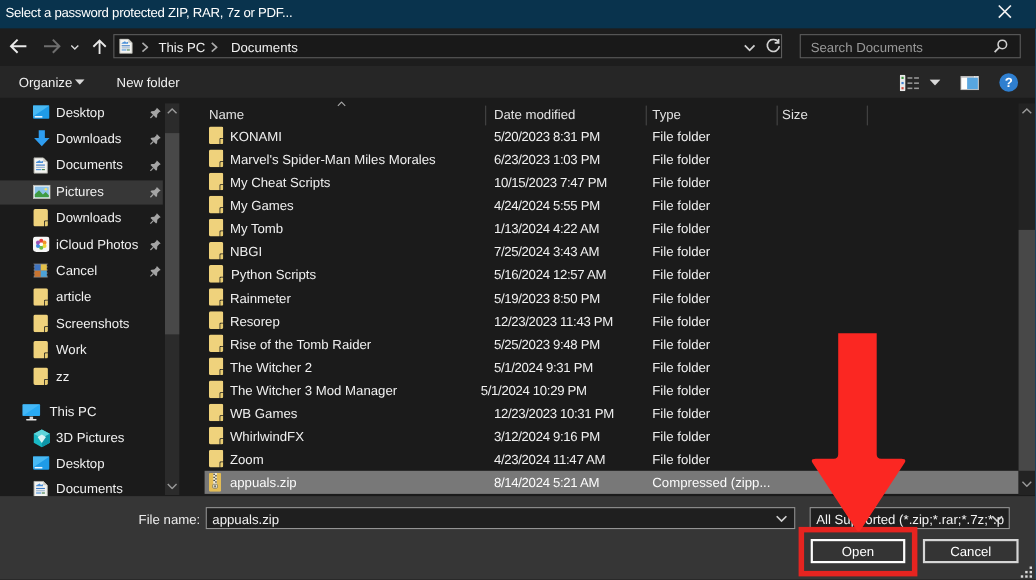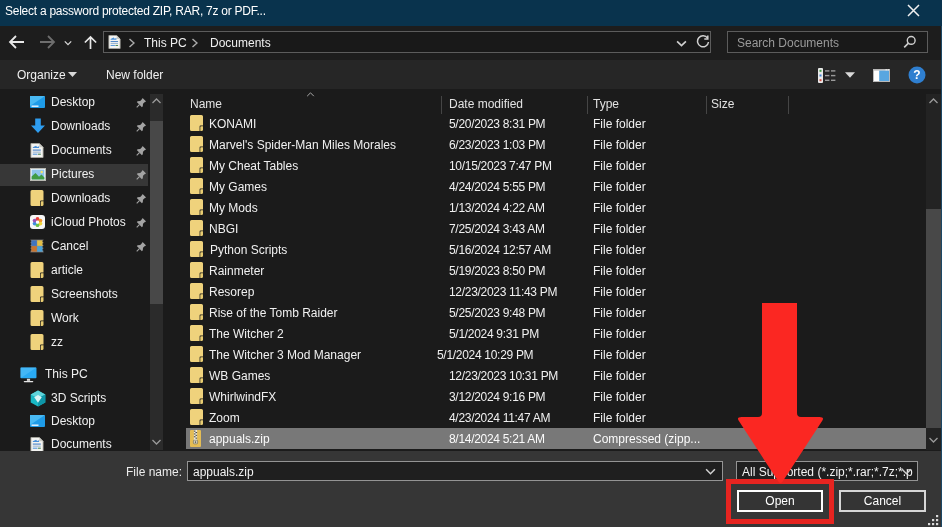--- a/index.html
+++ b/index.html
@@ -258,21 +258,21 @@
   </div>
 <div class="a" style="left:45px;top:367px;color:#f0f0f0">This PC</div>
 <div class="a" style="left:30px;top:390px">
     <svg width="16" height="17" viewBox="0 0 16 17">
       <path d="M8 0.5 L15.3 4.4 L15.3 12.6 L8 16.5 L0.7 12.6 L0.7 4.4 Z" fill="#19b8c4"></path>
       <path d="M8 0.5 L15.3 4.4 L8 8.3 L0.7 4.4 Z" fill="#5fd4da"></path>
       <path d="M8 8.3 L15.3 4.4 L15.3 12.6 L8 16.5 Z" fill="#0e96a8"></path>
       <path d="M8 5.0 L11.8 7.2 L8 12.8 L4.2 7.2 Z" fill="#d9f4f5"></path>
     </svg>
   </div>
-<div class="a" style="left:51px;top:391px;color:#f0f0f0">3D Scripts</div>
+<div class="a" style="left:51px;top:391px;color:#f0f0f0">3D Pictures</div>
 <div class="a" style="left:30px;top:414px">
     <svg width="15" height="14" viewBox="0 0 15 14">
       <rect x="0" y="1" width="15" height="12" rx="1" fill="#1e9be8"></rect>
       <path d="M0 1 h15 l-15 10 z" fill="#49b9f3"></path>
       <rect x="1.5" y="10.5" width="7" height="1.4" fill="#eef6fd"></rect>
     </svg>
   </div>
 <div class="a" style="left:51px;top:414px;color:#f0f0f0">Desktop</div>
 <div class="a" style="left:30px;top:437px">
     <svg width="14" height="15" viewBox="0 0 15 16">
@@ -328,39 +328,39 @@
   </div>
 <div class="a" style="left:209px;top:138px;color:#f0f0f0">Marvel's Spider-Man Miles Morales</div>
 <div class="a" style="left:449px;top:138px;color:#f0f0f0;letter-spacing:-0.3px">6/23/2023 1:03 PM</div>
 <div class="a" style="left:593px;top:138px;color:#f0f0f0">File folder</div>
 <div class="a" style="left:190px;top:157px">
     <svg width="13" height="16" viewBox="0 0 13 16">
       <path d="M0 1.5 Q0 0 1.5 0 L11.5 0 Q13 0 13 1.5 L13 10.5 L10.5 10.5 Q9.6 10.5 9.6 11.4 L9.6 16 L1.5 16 Q0 16 0 14.5 Z" fill="#efd27c"></path>
       <path d="M13 11.2 L13 14.5 Q13 16 11.5 16 L10.3 16 L10.3 11.9 Q10.3 11.2 11 11.2 Z" fill="#e9cd72"></path>
     </svg>
   </div>
-<div class="a" style="left:209px;top:159px;color:#f0f0f0">My Cheat Tables</div>
+<div class="a" style="left:209px;top:159px;color:#f0f0f0">My Cheat Scripts</div>
 <div class="a" style="left:449px;top:159px;color:#f0f0f0;letter-spacing:-0.3px">10/15/2023 7:47 PM</div>
 <div class="a" style="left:593px;top:159px;color:#f0f0f0">File folder</div>
 <div class="a" style="left:190px;top:178px">
     <svg width="13" height="16" viewBox="0 0 13 16">
       <path d="M0 1.5 Q0 0 1.5 0 L11.5 0 Q13 0 13 1.5 L13 10.5 L10.5 10.5 Q9.6 10.5 9.6 11.4 L9.6 16 L1.5 16 Q0 16 0 14.5 Z" fill="#efd27c"></path>
       <path d="M13 11.2 L13 14.5 Q13 16 11.5 16 L10.3 16 L10.3 11.9 Q10.3 11.2 11 11.2 Z" fill="#e9cd72"></path>
     </svg>
   </div>
 <div class="a" style="left:209px;top:180px;color:#f0f0f0">My Games</div>
 <div class="a" style="left:449px;top:180px;color:#f0f0f0;letter-spacing:-0.3px">4/24/2024 5:55 PM</div>
 <div class="a" style="left:593px;top:180px;color:#f0f0f0">File folder</div>
 <div class="a" style="left:190px;top:199px">
     <svg width="13" height="16" viewBox="0 0 13 16">
       <path d="M0 1.5 Q0 0 1.5 0 L11.5 0 Q13 0 13 1.5 L13 10.5 L10.5 10.5 Q9.6 10.5 9.6 11.4 L9.6 16 L1.5 16 Q0 16 0 14.5 Z" fill="#efd27c"></path>
       <path d="M13 11.2 L13 14.5 Q13 16 11.5 16 L10.3 16 L10.3 11.9 Q10.3 11.2 11 11.2 Z" fill="#e9cd72"></path>
     </svg>
   </div>
-<div class="a" style="left:209px;top:201px;color:#f0f0f0">My Mods</div>
+<div class="a" style="left:209px;top:201px;color:#f0f0f0">My Tomb</div>
 <div class="a" style="left:449px;top:201px;color:#f0f0f0;letter-spacing:-0.3px">1/13/2024 4:22 AM</div>
 <div class="a" style="left:593px;top:201px;color:#f0f0f0">File folder</div>
 <div class="a" style="left:190px;top:220px">
     <svg width="13" height="16" viewBox="0 0 13 16">
       <path d="M0 1.5 Q0 0 1.5 0 L11.5 0 Q13 0 13 1.5 L13 10.5 L10.5 10.5 Q9.6 10.5 9.6 11.4 L9.6 16 L1.5 16 Q0 16 0 14.5 Z" fill="#efd27c"></path>
       <path d="M13 11.2 L13 14.5 Q13 16 11.5 16 L10.3 16 L10.3 11.9 Q10.3 11.2 11 11.2 Z" fill="#e9cd72"></path>
     </svg>
   </div>
 <div class="a" style="left:209px;top:222px;color:#f0f0f0">NBGI</div>
 <div class="a" style="left:449px;top:222px;color:#f0f0f0;letter-spacing:-0.3px">7/25/2024 3:43 AM</div>

